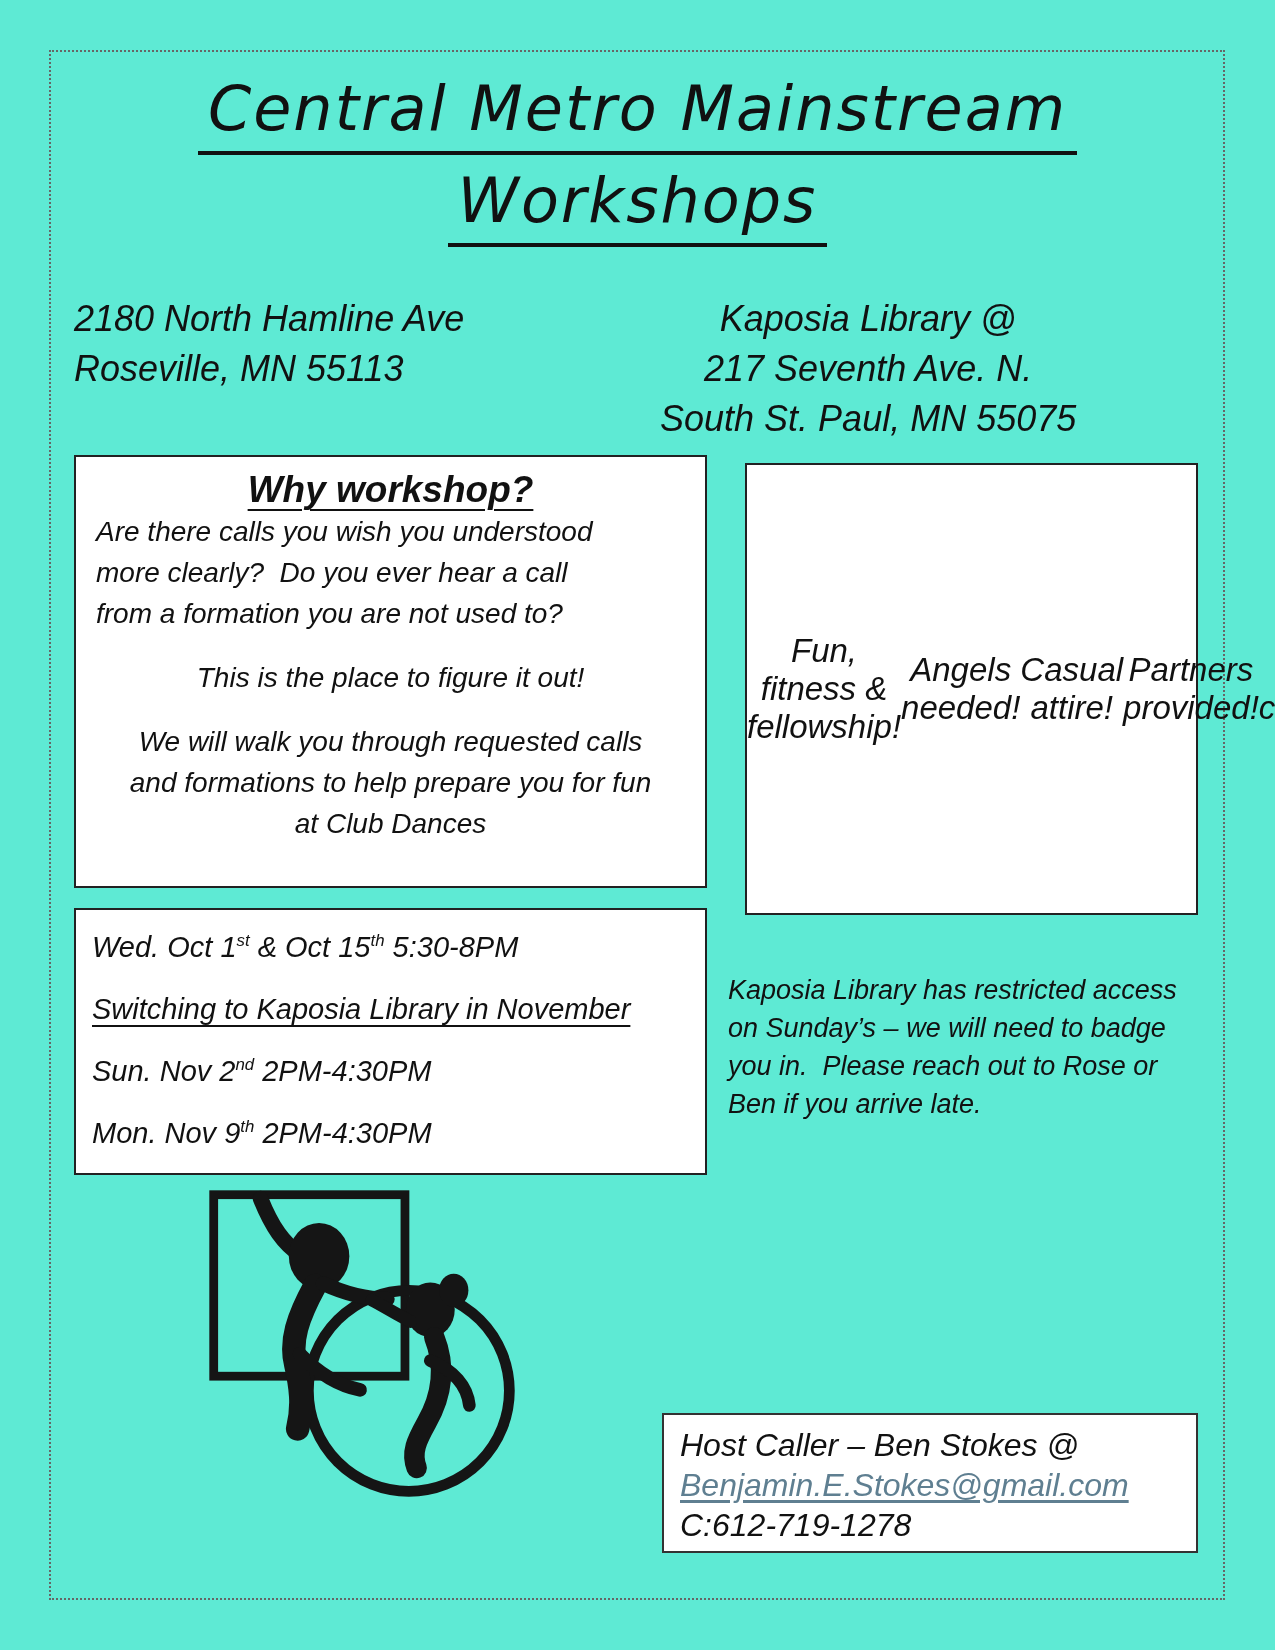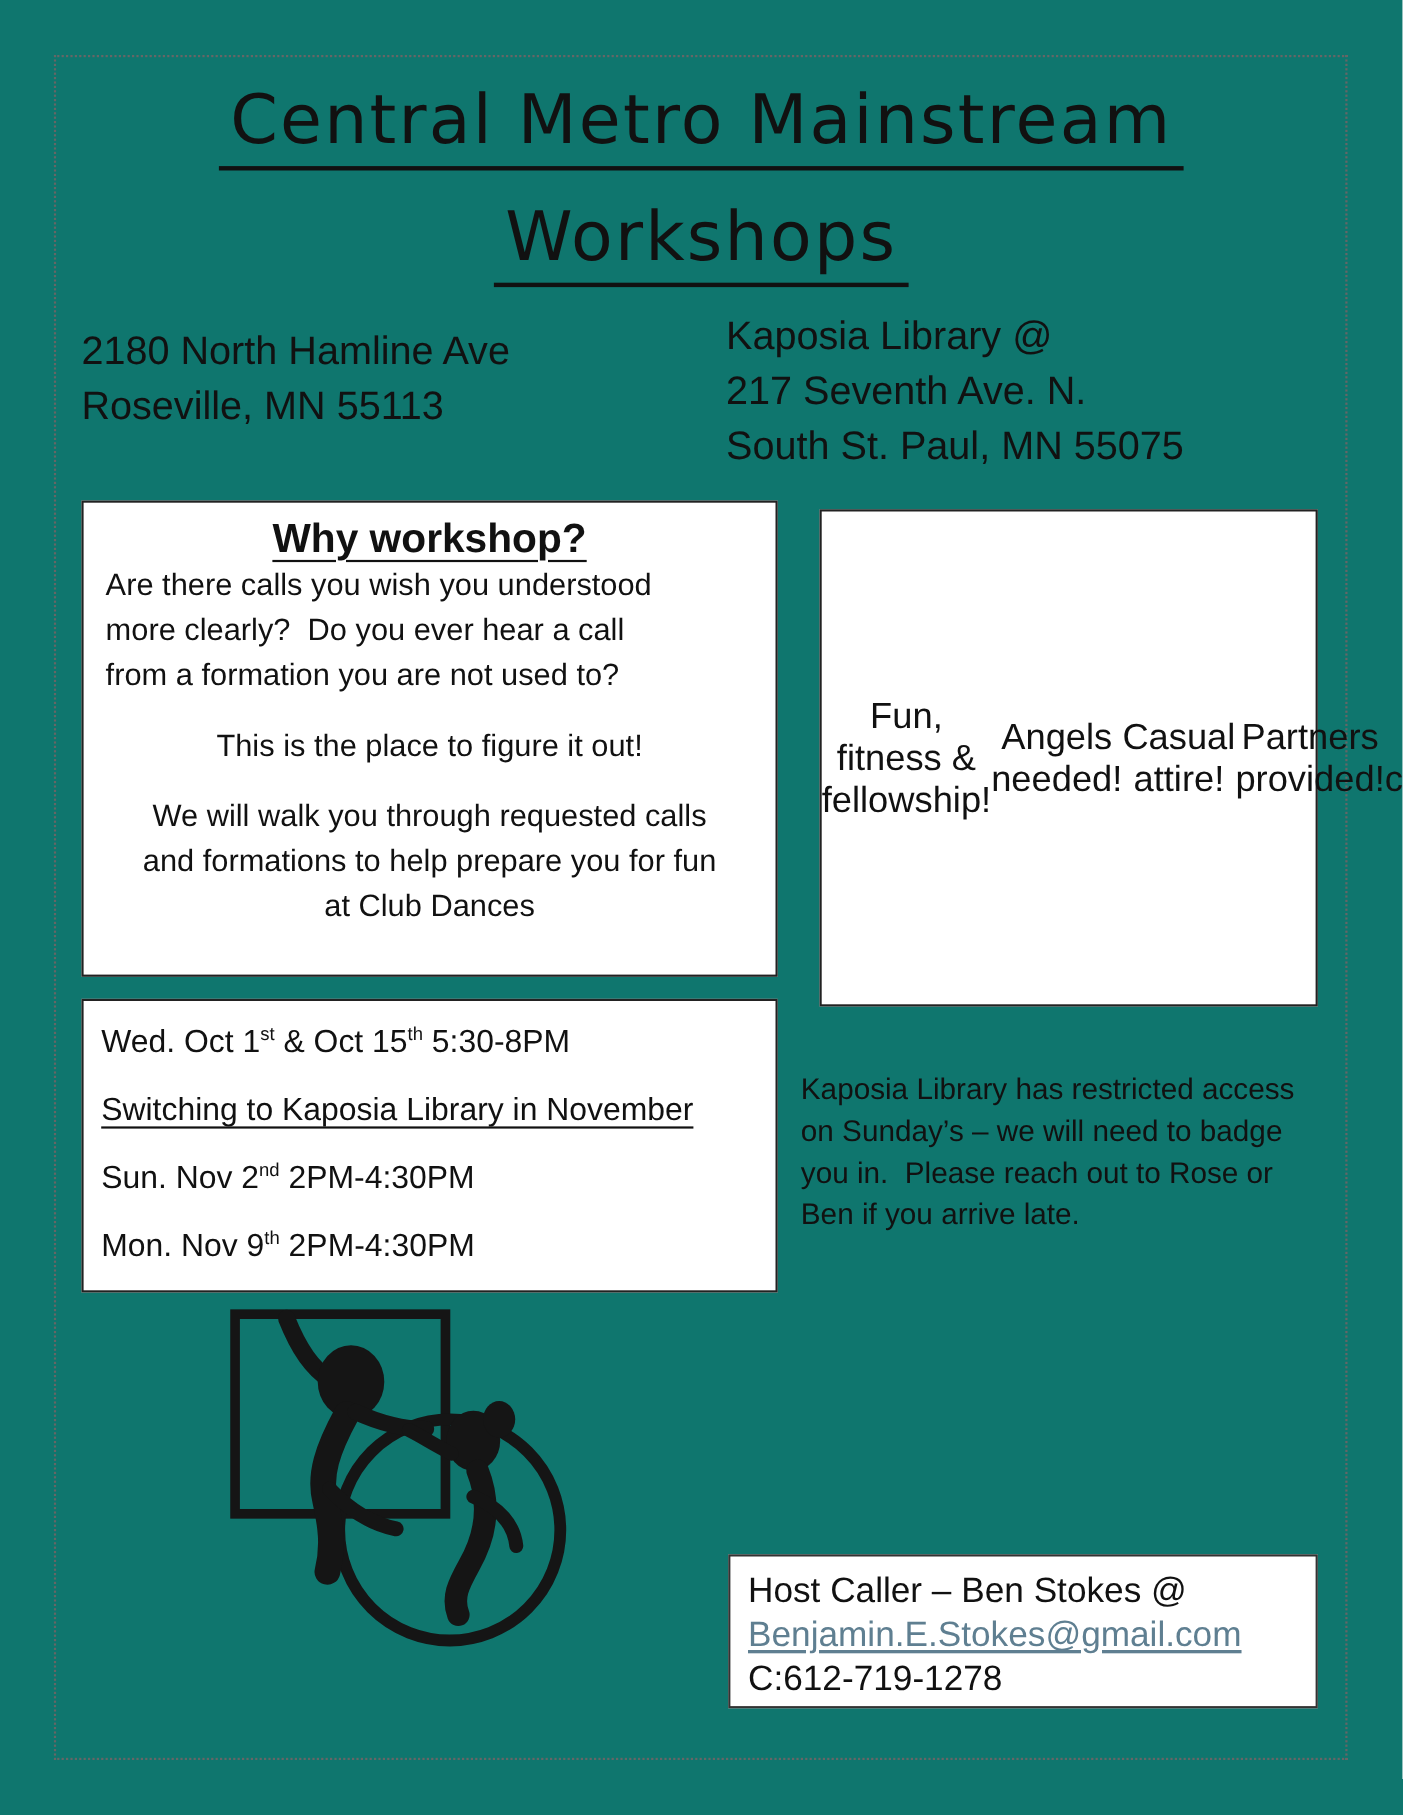--- a/index.html
+++ b/index.html
@@ -1,36 +1,36 @@
 <!DOCTYPE html>
 <html style="--accent-red: #d01717; --link-blue: #5f7f91; --ink: #111111;"><head>
 <meta charset="utf-8">
 <style>
   html,body{margin:0;padding:0;background:#ffffff;}
   body{width:1275px;height:1650px;}
   .page{
-    position:relative;width:1275px;height:1650px;background:#0f766e;
-    font-family:"Liberation Sans",sans-serif;color:var(--ink,#111);
+    position:relative;width:1275px;height:1650px;background:#5eead4;
+    font-family:"Liberation Sans",sans-serif;color:var(--ink,#111);font-style:italic;
   }
   .border-frame{
     position:absolute;left:49px;top:50px;width:1172px;height:1546px;
     border:2px dotted #666;pointer-events:none;
   }
   
   .title-wrap{position:absolute;left:0;top:75px;width:1275px;text-align:center;}
   .title-line{
     display:inline-block;font-family:"DejaVu Sans",sans-serif;
     font-size:62px;letter-spacing:2px;font-weight:500;
     border-bottom:4px solid #111;padding:0 10px 8px 10px;line-height:1.1;
   }
-  .title-line.second{margin-top:26px;}
+  .title-line.second{margin-top:12px;}
   
   .where-col{position:absolute;font-size:36px;line-height:50px;white-space:nowrap;}
   .where-col.left{left:74px;top:294px;}
-  .where-col.right{left:660px;top:280px;}
+  .where-col.right{left:660px;top:294px;text-align:center;}
   .where-col b{font-weight:700;}
   .u-name{text-decoration:underline;text-underline-offset:5px;text-decoration-thickness:2px;}
   
   .box{position:absolute;border:2px solid #222;box-sizing:border-box;background:#fff;}
   .why-box{left:74px;top:455px;width:633px;height:433px;text-align:center;}
   .why-box h2{
     margin:12px 0 0 0;font-size:37px;font-weight:700;
     text-decoration:underline;text-underline-offset:7px;text-decoration-thickness:2px;
   }
   .why-box p{font-size:28px;line-height:41px;margin:0;}

